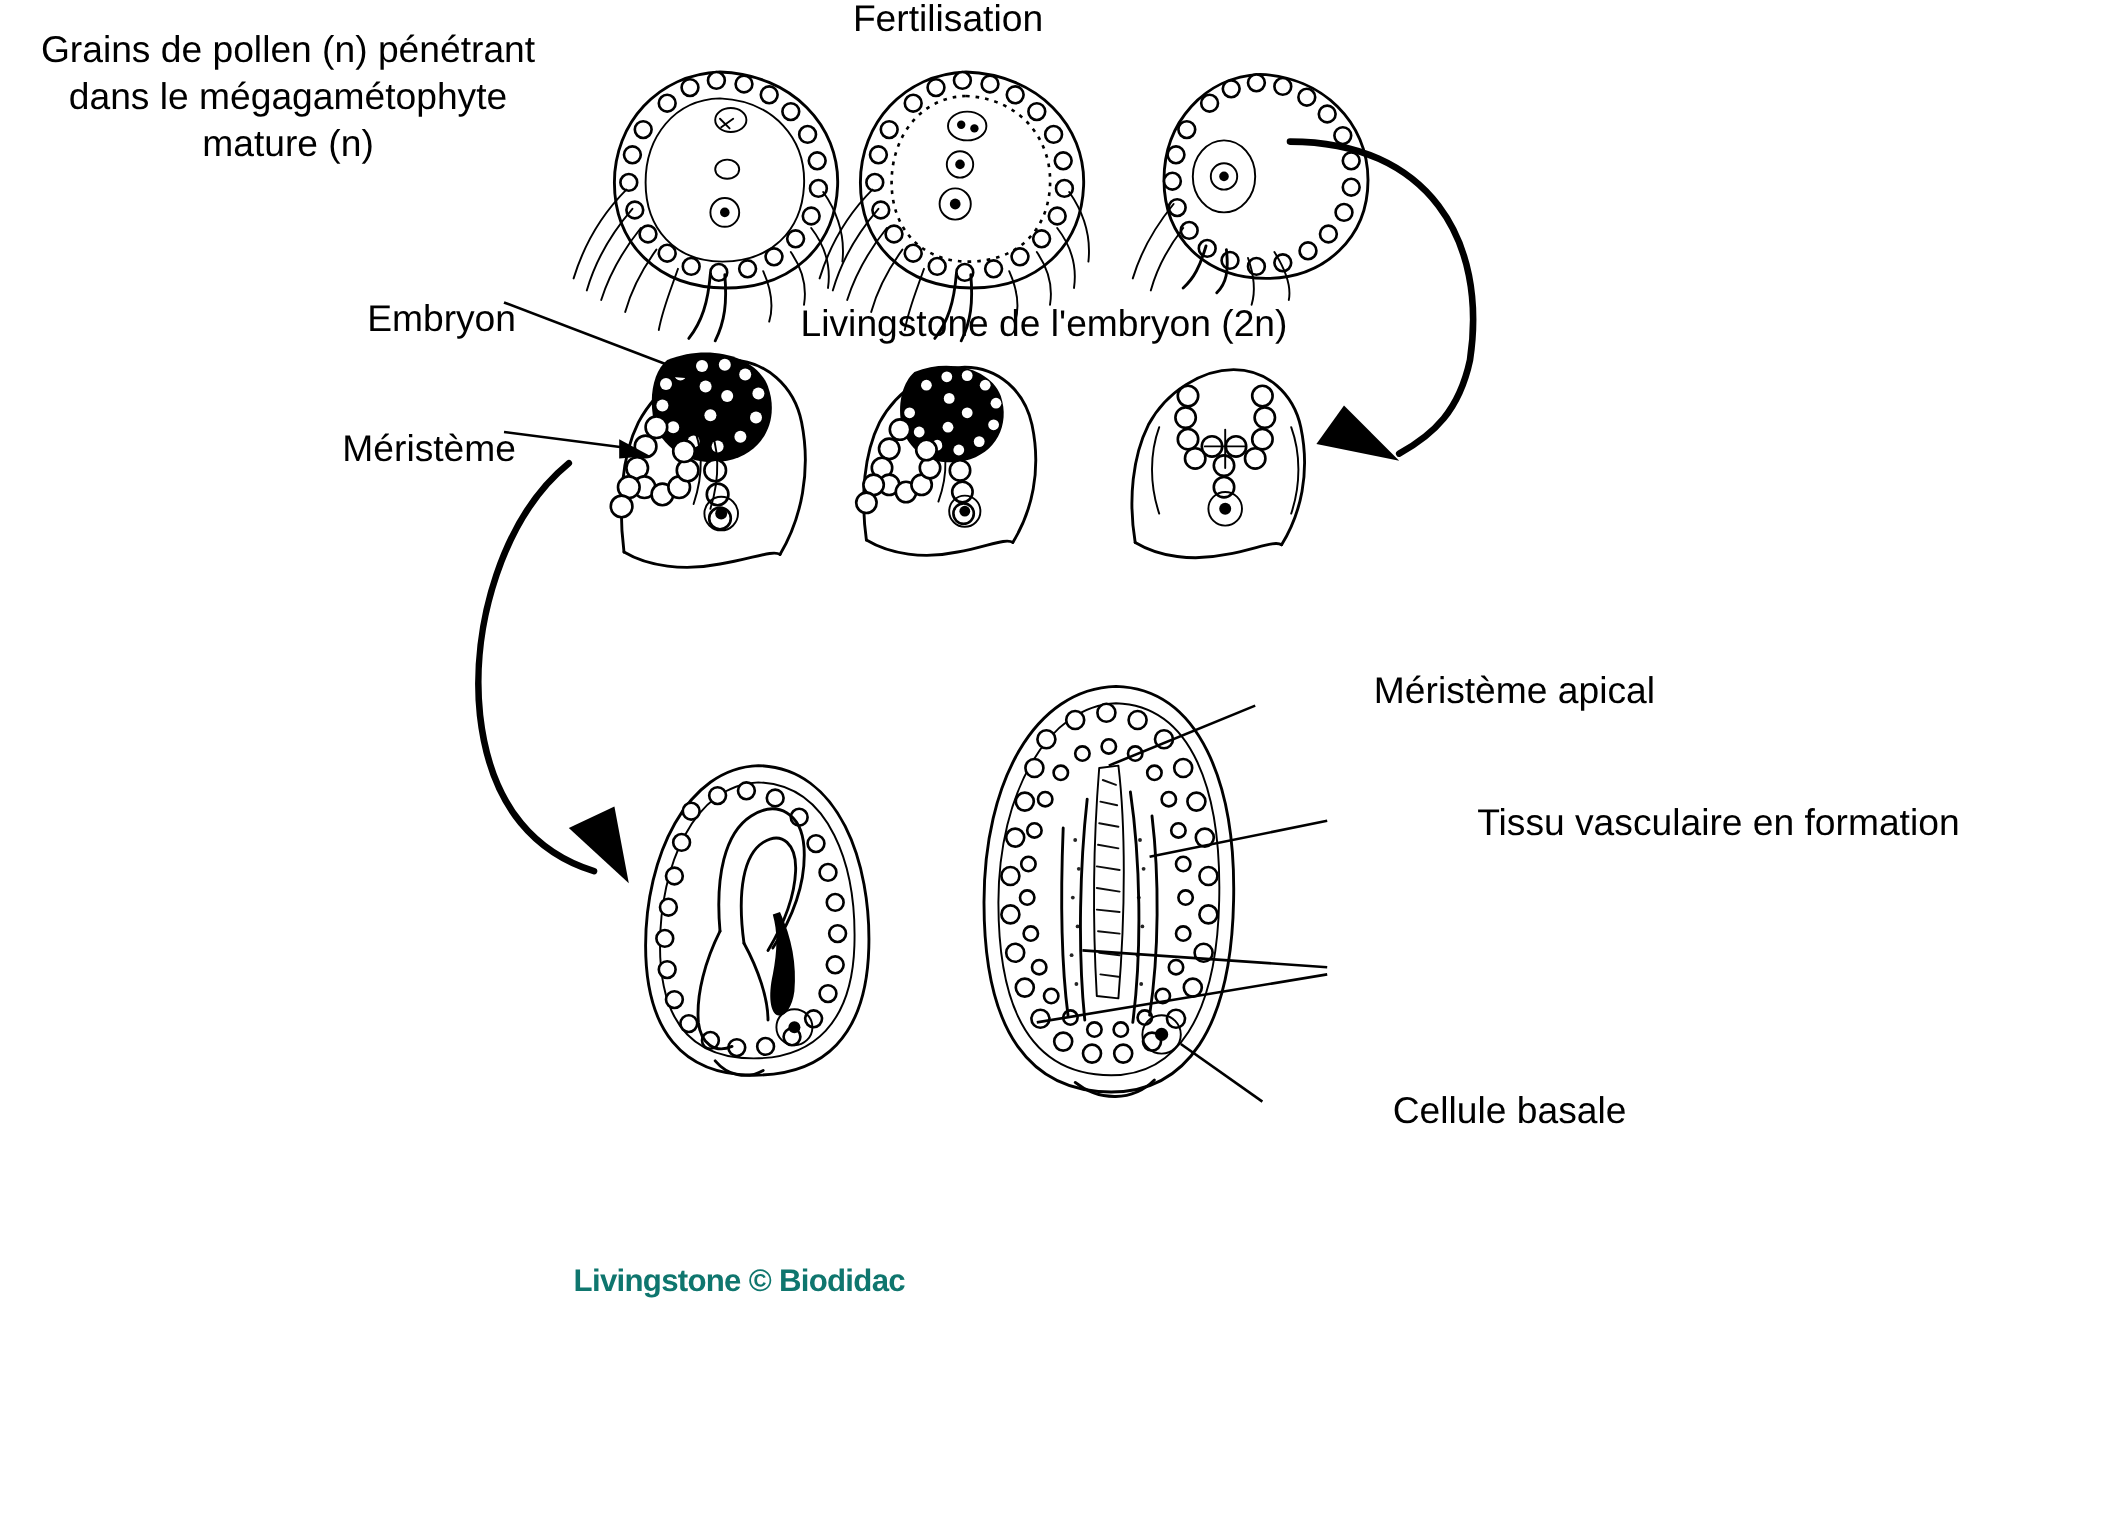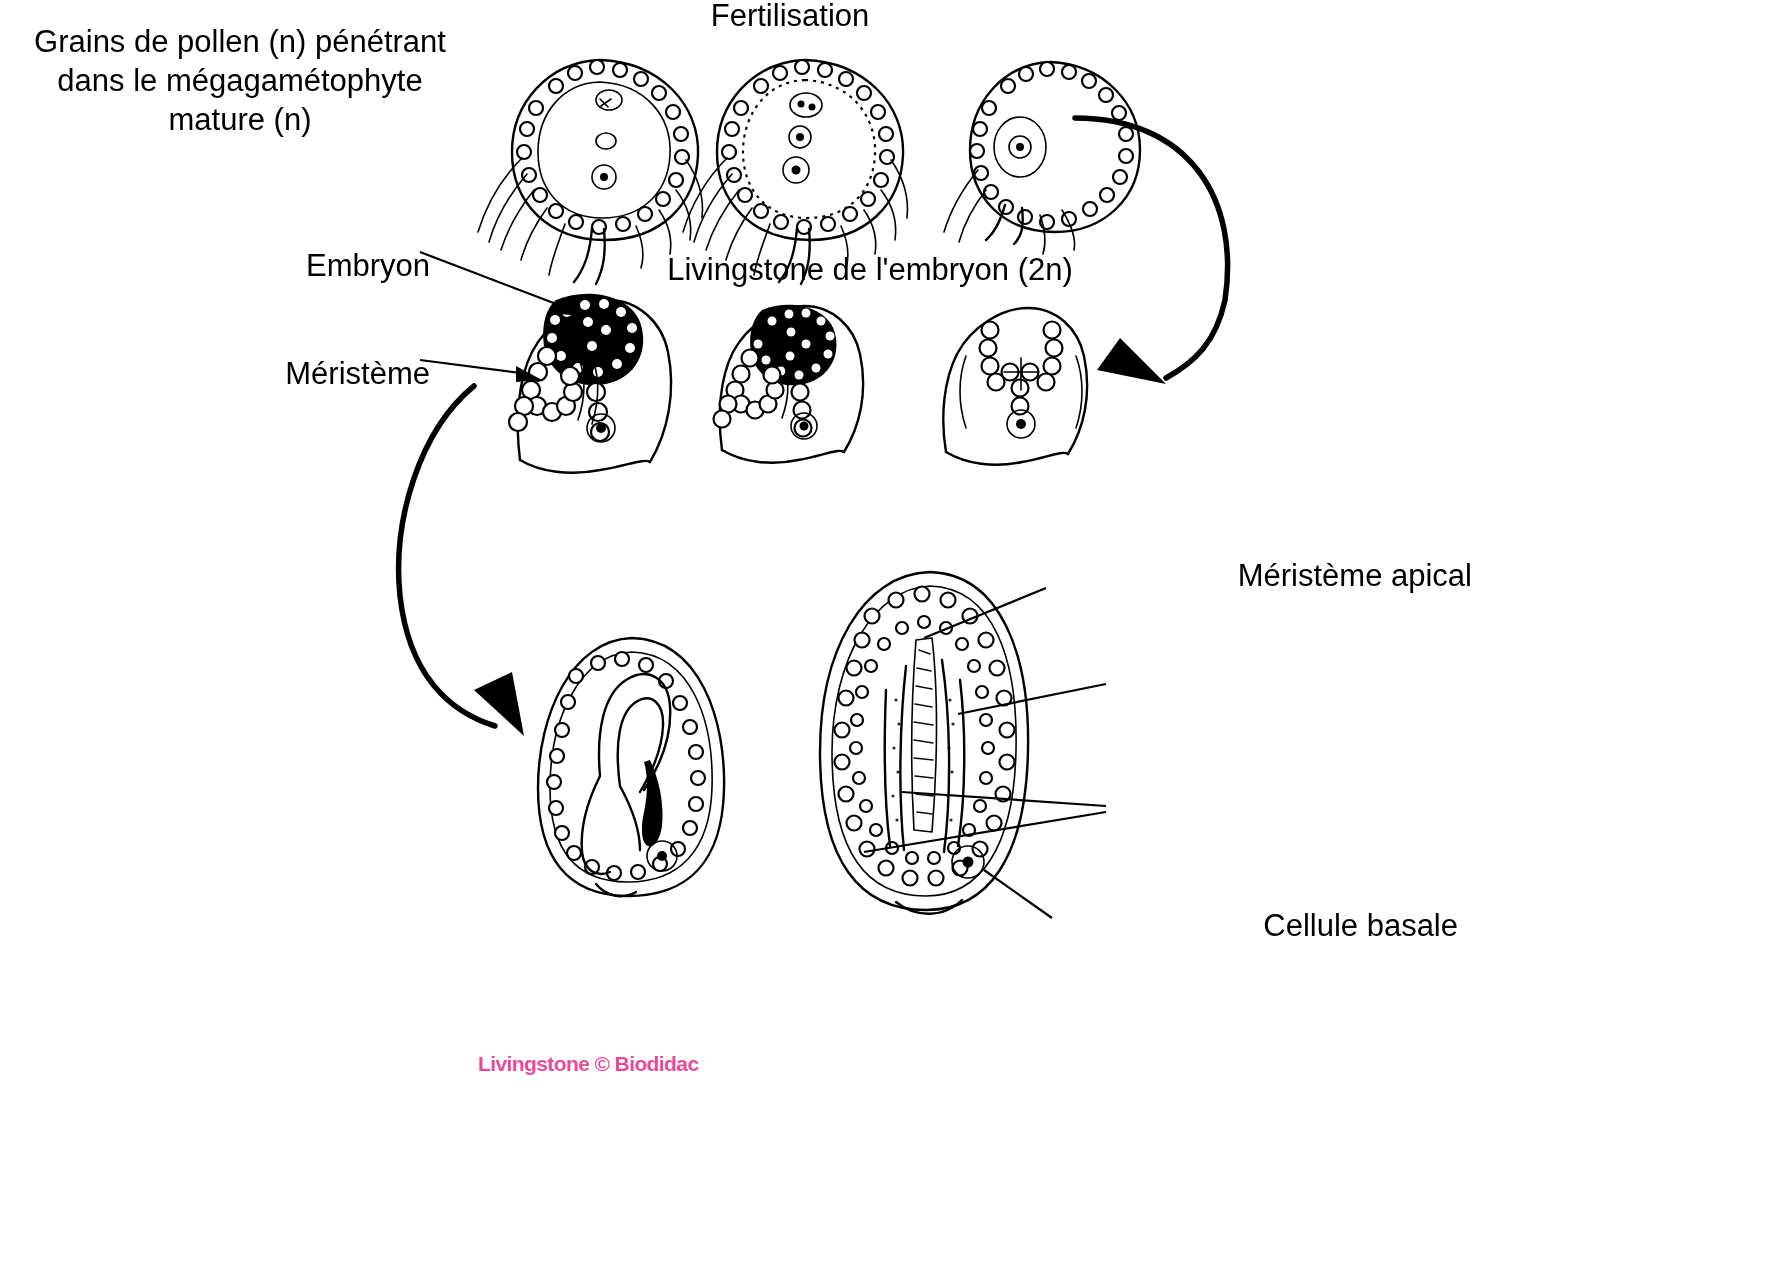--- a/index.html
+++ b/index.html
@@ -27,42 +27,42 @@
     position: absolute;
     font-family: "Liberation Sans", sans-serif;
     font-size: 31px;
     line-height: 39px;
     color: #000000;
     white-space: pre-line;
     letter-spacing: 0px;
   }
   .label.center { text-align: center; }
   .label.right  { text-align: right; margin-top: 20px; }
-  .label.left   { text-align: right; }
+  .label.left   { text-align: center; }
 
   
   #label-pollen      { left: 0px;    top: 22px;  width: 480px; }
   #label-fertilisation { left: 600px; top: -4px;  width: 380px; }
   #label-embryon     { left: 130px;  top: 226px; width: 300px; }
   #label-croissance  { left: 610px;  top: 250px; width: 520px; }
   #label-tegument    { left: 130px;  top: 334px; width: 300px; }
   #label-meristeme   { left: 1052px; top: 556px; width: 420px; }
   #label-tissu       { left: 1112px; top: 666px; width: 640px; }
   #label-cotyledons  { left: 1112px; top: 792px; width: 400px; }
   #label-basale      { left: 1058px; top: 906px; width: 400px; }
 
   #credit {
     position: absolute;
     left: 478px;
     top: 1052px;
     font-family: "Liberation Sans", sans-serif;
-    font-size: 21px;
+    font-size: 26px;
     font-weight: bold;
     letter-spacing: -0.6px;
-    color: #ec4899;
+    color: #0f766e;
     text-align: right;
   }
 
   svg.art {
     position: absolute;
     left: 0; top: 0;
     width: 1765px;
     height: 1273px;
     pointer-events: none;
   }
@@ -494,19 +494,20 @@
   <div class="label center" id="label-fertilisation">Fertilisation</div>
 
   <div class="label right" id="label-embryon">Embryon</div>
 
   <div class="label center" id="label-croissance">Livingstone de l'embryon (2n)</div>
 
   <div class="label right" id="label-tegument">Méristème</div>
 
   <div class="label left" id="label-meristeme">Méristème apical</div>
 
+  <div class="label left" id="label-tissu">Tissu vasculaire en formation</div>
 
 
   <div class="label left" id="label-basale">Cellule basale</div>
 
   <div id="credit">Livingstone © Biodidac</div>
 
 </div>
 
 </body></html>

